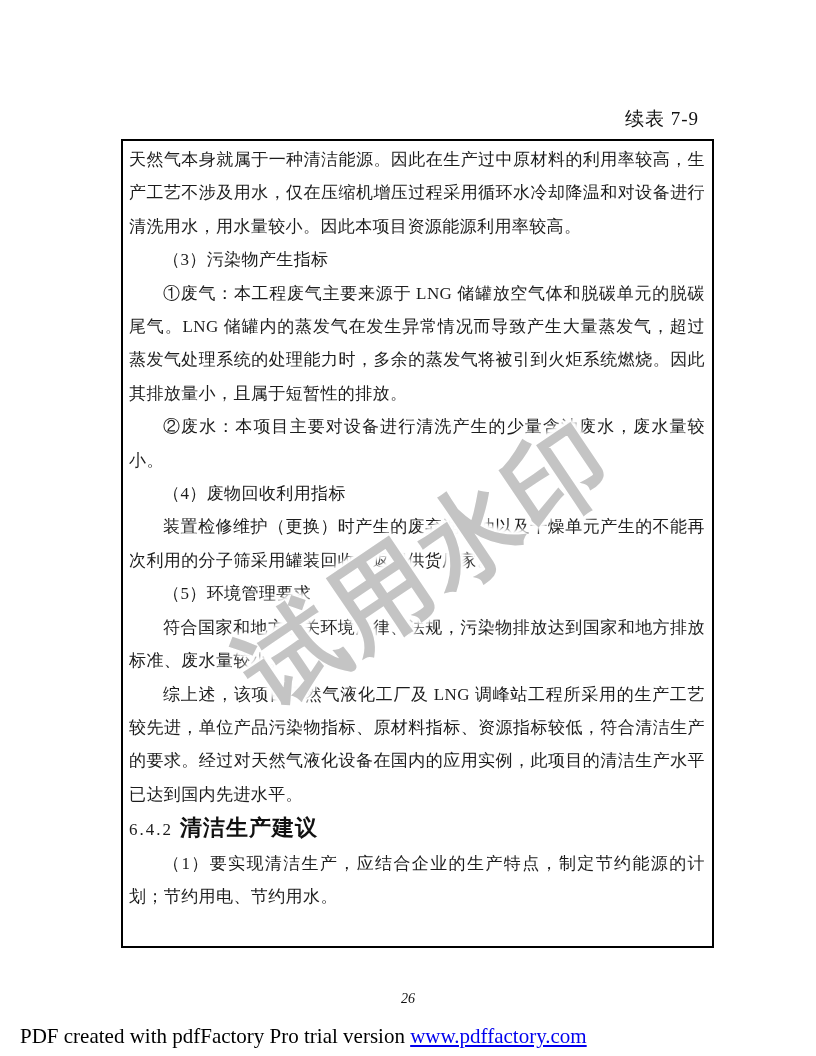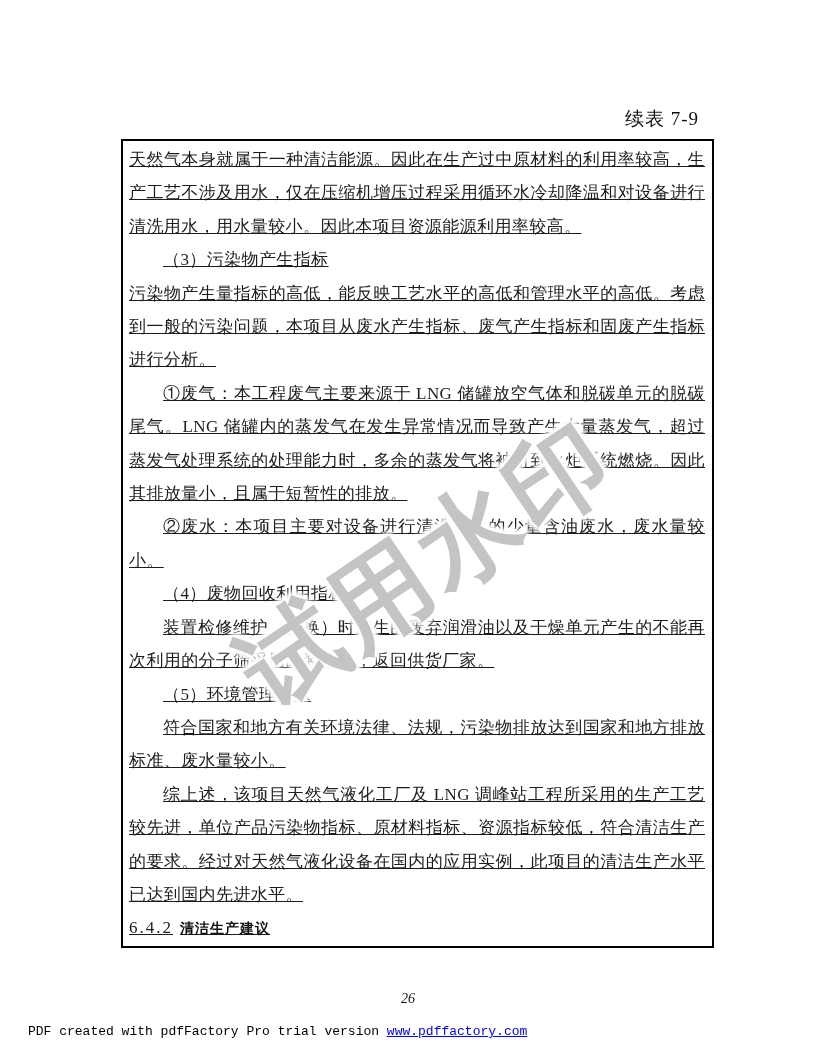--- a/index.html
+++ b/index.html
@@ -26,35 +26,34 @@
   }
   .doc-table {
     position: absolute;
     left: 121px;
     top: 139px;
     width: 593px;
     height: 809px;
     border: 2px solid #000000;
     padding: 2px 7px 0 6px;
     overflow: hidden;
-    text-decoration: underline;
   }
   .para {
     font-size: 17px;
     line-height: 33.4px;
     text-align: justify;
     letter-spacing: 0.4px;
     color: #1c1c1c;
   }
   .para.indent { text-indent: 2em; }
   .heading-num { margin-right: 7px; letter-spacing: 2px; }
   .heading-title {
     font-weight: bold;
     font-family: "Liberation Sans", "DejaVu Sans", sans-serif;
-    font-size: 14px;
+    font-size: 22px;
     letter-spacing: 1px;
     color: #111111;
   }
   .watermark {
     position: absolute;
     left: 216px;
     top: 498px;
     font-size: 100px;
     font-weight: bold;
     font-family: "Liberation Sans", "DejaVu Sans", sans-serif;
@@ -74,43 +73,42 @@
     top: 991px;
     left: 0;
     width: 100%;
     text-align: center;
     font-size: 14px;
     color: #111111;
     font-style: italic;
   }
   .pdf-footer {
     position: absolute;
-    left: 28px;
+    left: 20px;
     top: 1024px;
-    font-family: Liberation Mono, monospace;
-    font-size: 13px;
+    font-family: Liberation Serif, serif;
+    font-size: 21px;
     color: #000000;
   }
   .pdf-footer a {
     color: #0000ee;
     text-decoration: underline;
     cursor: pointer;
   }
 </style>
 </head>
 <body>
 
 <div class="page">
 
   <div class="table-caption">续表 7-9</div>
 
   <div class="doc-table">
     <p class="para">天然气本身就属于一种清洁能源。因此在生产过中原材料的利用率较高，生产工艺不涉及用水，仅在压缩机增压过程采用循环水冷却降温和对设备进行清洗用水，用水量较小。因此本项目资源能源利用率较高。</p>
     <p class="para indent">（3）污染物产生指标</p>
-    <p class="para">污染物产生量指标的高低，能反映工艺水平的高低和管理水平的高低。考虑到一般的污染问题，本项目从废水产生指标、废气产生指标和固废产生指标进行分析。</p>
     <p class="para indent">①废气：本工程废气主要来源于 LNG 储罐放空气体和脱碳单元的脱碳尾气。LNG 储罐内的蒸发气在发生异常情况而导致产生大量蒸发气，超过蒸发气处理系统的处理能力时，多余的蒸发气将被引到火炬系统燃烧。因此其排放量小，且属于短暂性的排放。</p>
     <p class="para indent">②废水：本项目主要对设备进行清洗产生的少量含油废水，废水量较小。</p>
     <p class="para indent">（4）废物回收利用指标</p>
     <p class="para indent">装置检修维护（更换）时产生的废弃润滑油以及干燥单元产生的不能再次利用的分子筛采用罐装回收，返回供货厂家。</p>
     <p class="para indent">（5）环境管理要求</p>
     <p class="para indent">符合国家和地方有关环境法律、法规，污染物排放达到国家和地方排放标准、废水量较小。</p>
     <p class="para indent">综上述，该项目天然气液化工厂及 LNG 调峰站工程所采用的生产工艺较先进，单位产品污染物指标、原材料指标、资源指标较低，符合清洁生产的要求。经过对天然气液化设备在国内的应用实例，此项目的清洁生产水平已达到国内先进水平。</p>
     <p class="para">
       <span class="heading-num">6.4.2</span><span class="heading-title">清洁生产建议</span>
     </p>

